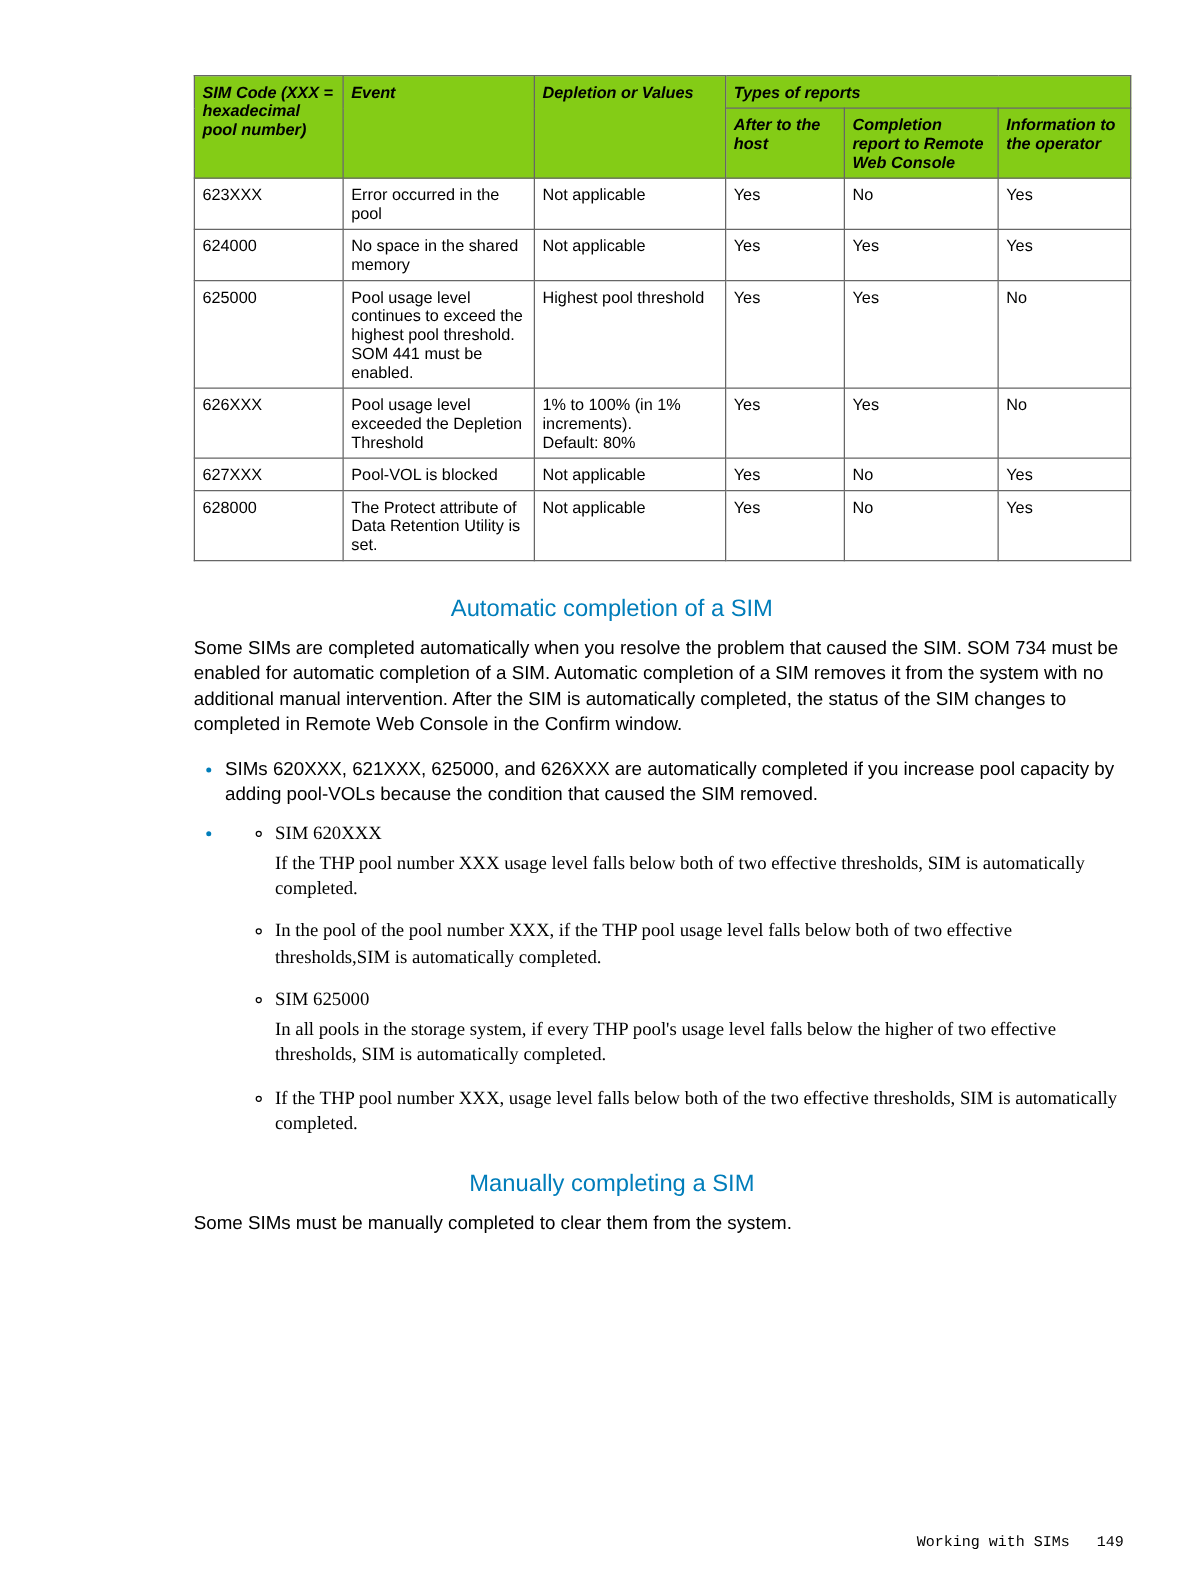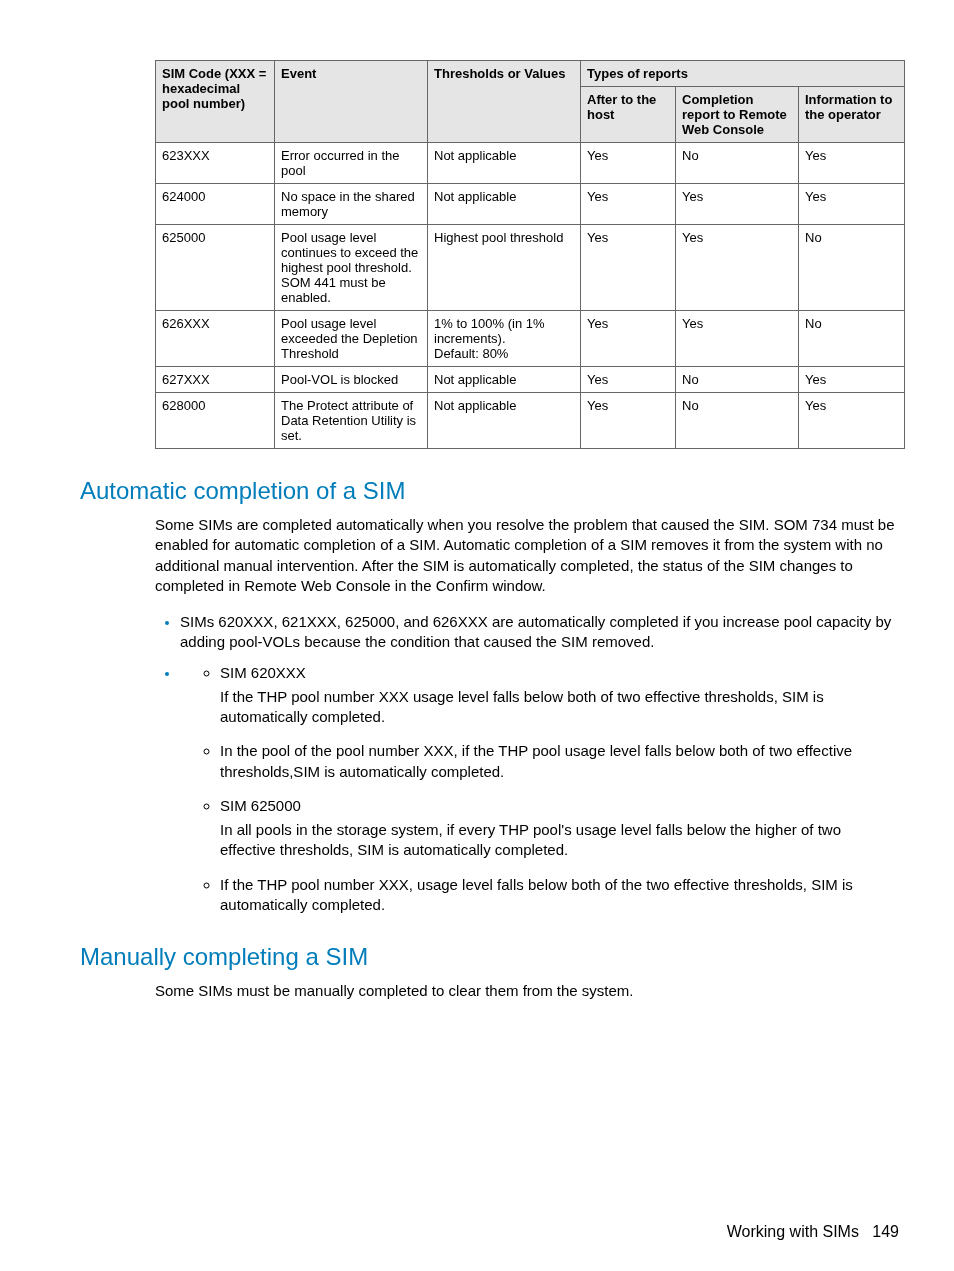--- a/index.html
+++ b/index.html
@@ -24,27 +24,29 @@
     font-size: 13px;
   }
   table.sim th, table.sim td {
     border: 1px solid #666;
     padding: 5px 6px;
     text-align: left;
     vertical-align: top;
   }
   table.sim th {
     font-weight: bold;
-    background: #e5e5e5;
+    background: #84cc16;
+    font-style: italic;
   }
   h2.section {
     color: #007dba;
     font-weight: normal;
-    font-size: 24px;
+    font-size: 19px;
     margin: 28px 0 10px 0;
+    text-align: center;
   }
   p.body {
     margin: 8px 0 8px 75px;
     line-height: 1.35;
   }
   ul.l1 {
     margin: 16px 0 6px 80px;
     padding-left: 20px;
   }
   ul.l1 > li {
@@ -55,45 +57,47 @@
     color: #007dba;
     font-size: 14px;
   }
   ul.l2 {
     list-style-type: circle;
     margin: 8px 0 0 22px;
     padding-left: 18px;
   }
   ul.l2 > li {
     margin-bottom: 14px;
+    font-family: Liberation Serif, serif;
   }
   ul.l2 > li::marker {
     color: #000;
   }
   .sub-title { display: block; margin-bottom: 4px; }
   .sub-body { display: block; }
   .footer {
     position: absolute;
     bottom: 30px;
     right: 55px;
-    font-size: 16px;
+    font-size: 12px;
+    font-family: Liberation Mono, monospace;
   }
   b { font-weight: normal; }
 </style>
 </head>
 <body>
 
 <div class="page">
 
   <table class="sim">
     <thead>
       <tr>
         <th rowspan="2" style="width:106px">SIM Code (XXX = hexadecimal pool number)</th>
         <th rowspan="2" style="width:140px">Event</th>
-        <th rowspan="2" style="width:140px">Thresholds or Values</th>
+        <th rowspan="2" style="width:140px">Depletion or Values</th>
         <th colspan="3">Types of reports</th>
       </tr>
       <tr>
         <th style="width:82px">After to the host</th>
         <th style="width:110px">Completion report to Remote Web Console</th>
         <th>Information to the operator</th>
       </tr>
     </thead>
     <tbody>
       <tr>

